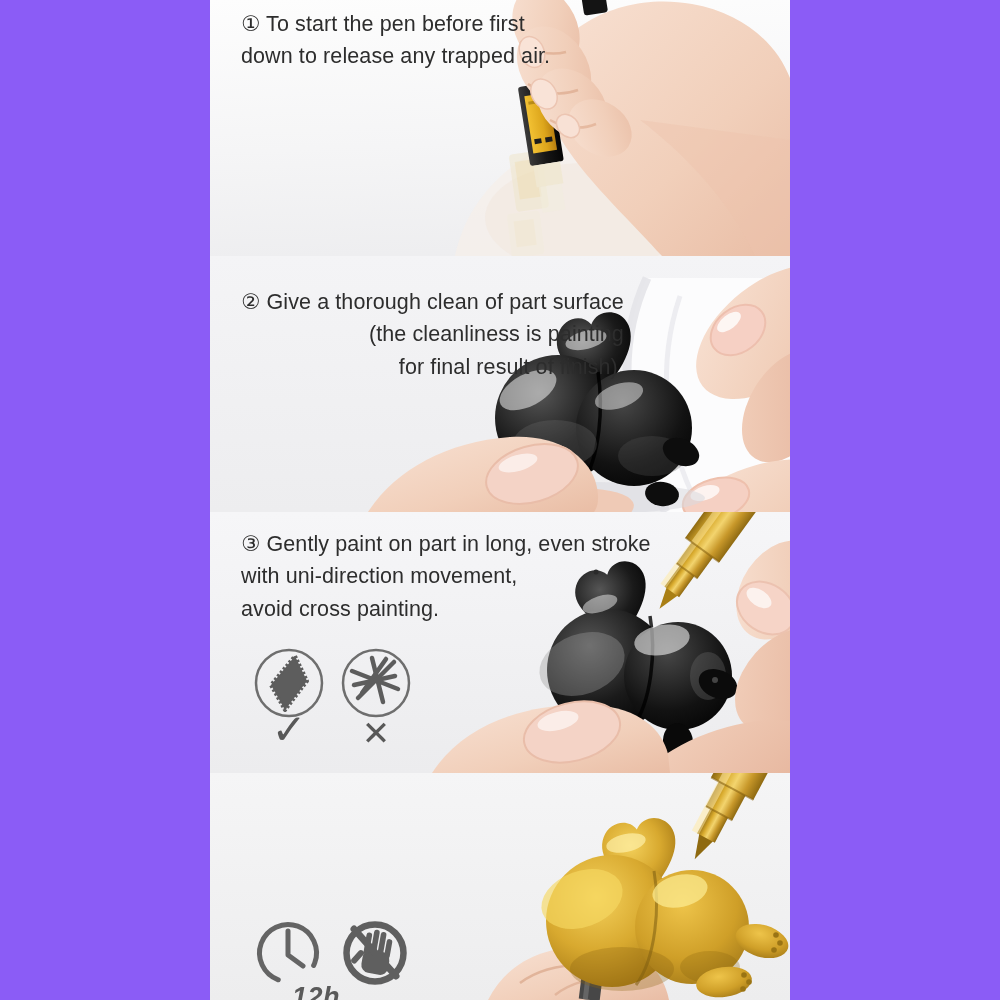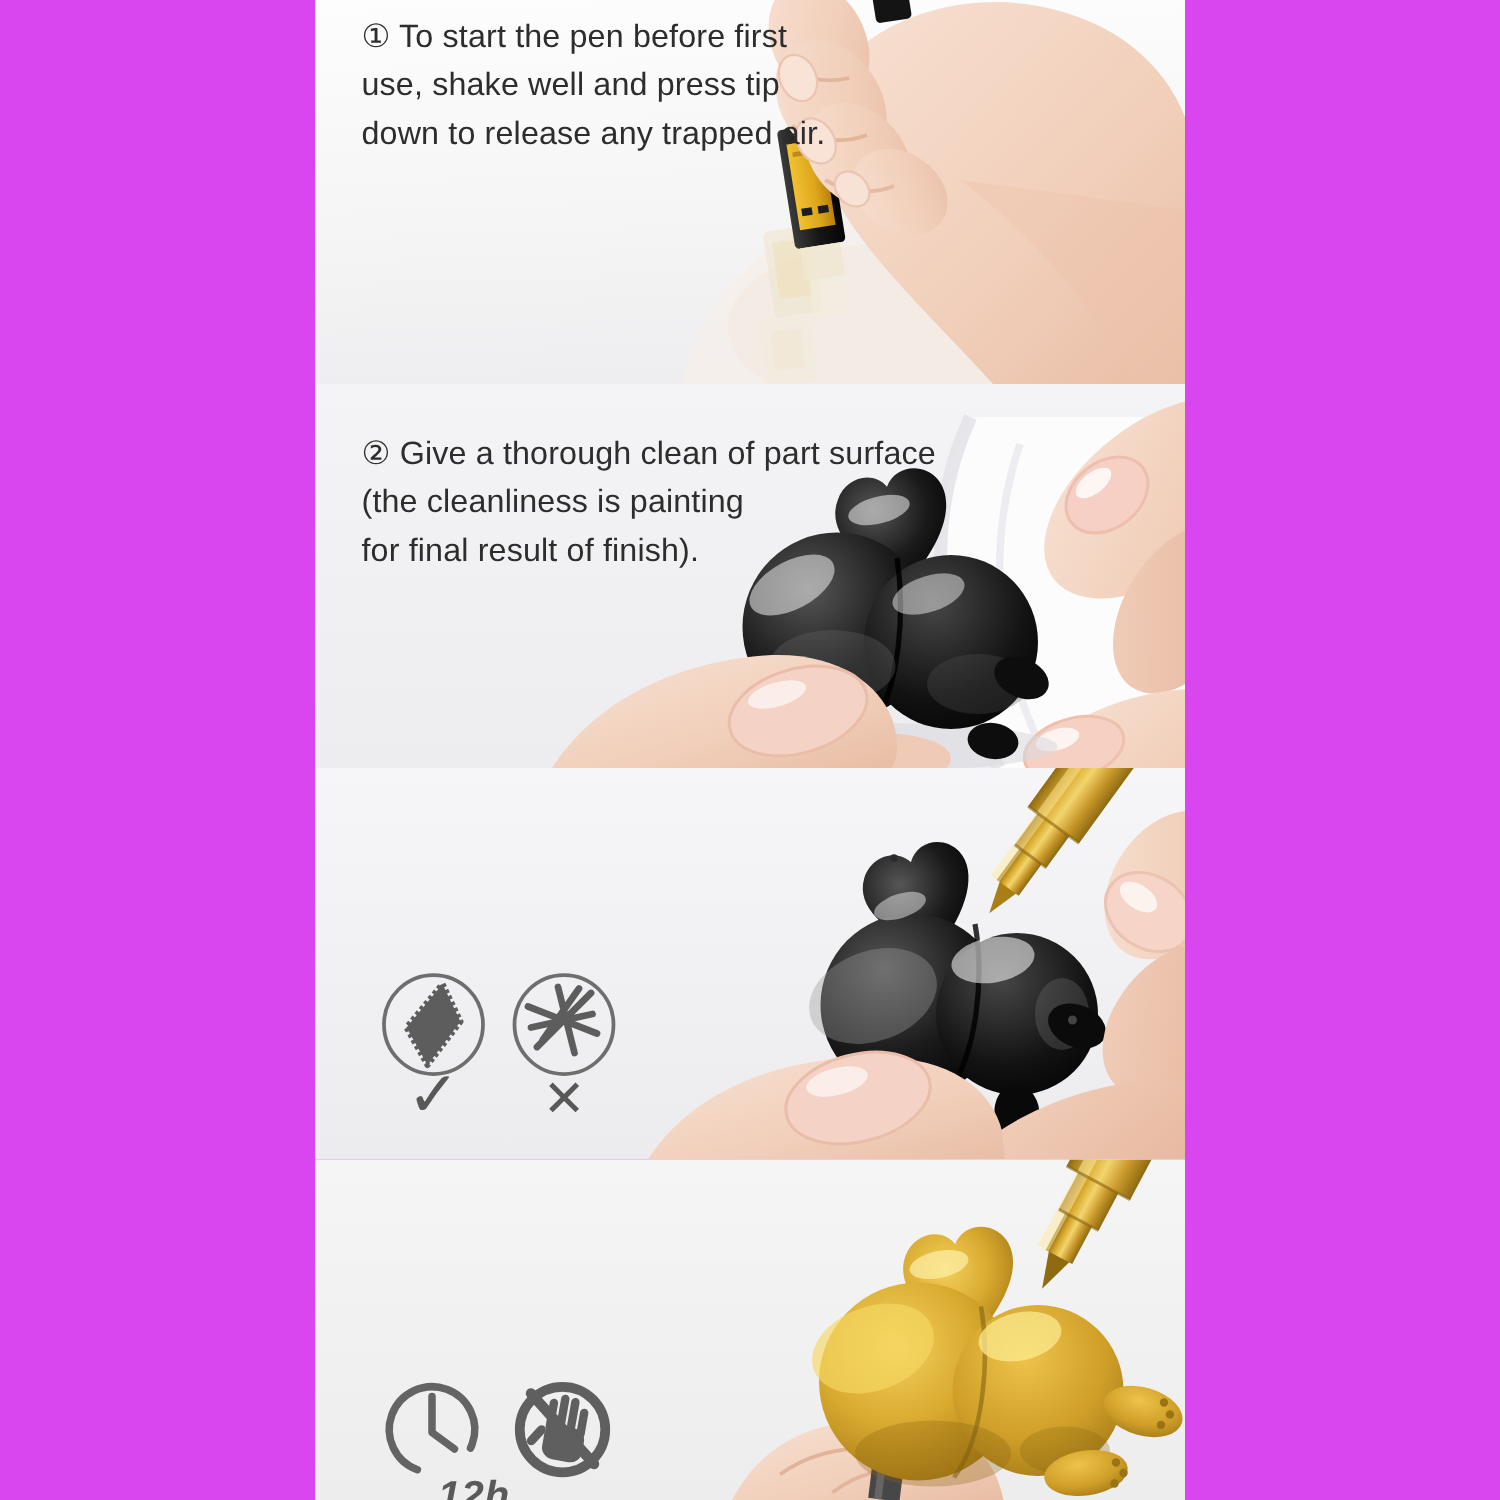--- a/index.html
+++ b/index.html
@@ -1,28 +1,28 @@
 <!DOCTYPE html>
 <html><head>
 <meta charset="utf-8">
 <style>
   html,body{margin:0;padding:0;background:#ffffff;}
-  .stage{position:relative;width:1000px;height:1000px;background:#d946ef;overflow:hidden;
+  .stage{position:relative;width:1000px;height:1000px;background:#8b5cf6;overflow:hidden;
          font-family:"Liberation Sans","DejaVu Sans",sans-serif;}
   .column{position:absolute;left:210px;top:0;width:580px;height:1000px;}
   .panel{position:relative;width:580px;overflow:hidden;}
   .panel svg.photo{position:absolute;left:0;top:0;display:block;}
   #p1{height:256px;background:linear-gradient(178deg,#fdfdfd 0%,#f5f5f6 55%,#ededef 100%);}
   #p2{height:256px;background:linear-gradient(180deg,#f4f4f6 0%,#ededef 100%);}
   #p3{height:261px;background:linear-gradient(180deg,#f6f6f8 0%,#ececee 100%);}
   #p4{height:227px;background:linear-gradient(180deg,#f5f5f6 0%,#ededee 100%);}
   .copy{position:absolute;left:31px;z-index:5;color:#2d2d2d;font-size:21.5px;line-height:32.4px;
         letter-spacing:.1px;white-space:nowrap;}
   #p1 .copy{top:8px;}
-  #p2 .copy{top:30px;}
+  #p2 .copy{top:30px;text-align:right;}
   #p3 .copy{top:16px;}
   #p4 .copy{top:28px;}
   .icon-svg{position:absolute;z-index:6;}
   .mark{position:absolute;z-index:6;color:#585858;text-align:center;}
   .mark-check{left:47px;top:193px;width:64px;font-size:42px;font-weight:700;}
   .mark-x{left:134px;top:201px;width:64px;font-size:34px;font-weight:700;}
   .hours-label{position:absolute;z-index:7;left:82px;top:181px;font-size:27px;font-weight:700;
                font-style:italic;color:#5a5a5a;letter-spacing:.5px;margin-top:28px;}
 </style>
 </head>
@@ -125,21 +125,20 @@
           <path d="M310,42 C322,52 340,56 356,52" stroke="#dfae92" stroke-width="2.5" fill="none" opacity="0.8"></path>
           <path d="M318,84 C332,94 352,96 368,90" stroke="#dfae92" stroke-width="2.5" fill="none" opacity="0.8"></path>
           <path d="M340,120 C354,128 372,130 386,124" stroke="#dfae92" stroke-width="2.5" fill="none" opacity="0.7"></path>
           <ellipse cx="322" cy="52" rx="12" ry="16" transform="rotate(-24 322 52)" fill="#f9e3d7" stroke="#ecc5b2" stroke-width="1.5"></ellipse>
           <ellipse cx="334" cy="94" rx="12" ry="16" transform="rotate(-32 334 94)" fill="#f9e3d7" stroke="#ecc5b2" stroke-width="1.5"></ellipse>
           <ellipse cx="358" cy="126" rx="10" ry="13" transform="rotate(-44 358 126)" fill="#f8e1d5" stroke="#ecc5b2" stroke-width="1.5"></ellipse>
         </g>
       </svg>
       <div class="copy">
         <div>① To start the pen before first</div>
-        <div>use, shake well and press tip</div>
         <div>down to release any trapped air.</div>
       </div>
     </section>
 
     <section class="panel" id="p2">
       <svg class="photo" width="580" height="256" viewBox="0 0 580 256">
 
         <path d="M437,22 C406,90 410,172 456,256 L580,256 L580,22 Z" fill="#fcfcfd"></path>
         <path d="M437,22 C406,90 410,172 456,256" stroke="#e4e4e9" stroke-width="9" fill="none" opacity="0.9"></path>
         <path d="M470,40 C448,105 452,180 488,250" stroke="#ededf1" stroke-width="5" fill="none"></path>
@@ -238,20 +237,25 @@
         <g stroke="#5d5d5d" stroke-width="4.5" stroke-linecap="round">
           <line x1="14" y1="26" x2="60" y2="44"></line>
           <line x1="20" y1="53" x2="56" y2="17"></line>
           <line x1="34" y1="13" x2="45" y2="57"></line>
           <line x1="16" y1="40" x2="57" y2="31"></line>
           <line x1="48" y1="14" x2="24" y2="48"></line>
         </g>
       </svg>
       <div class="mark mark-check">✓</div>
       <div class="mark mark-x">✕</div>
+      <div class="copy">
+        <div>③ Gently paint on part in long, even stroke</div>
+        <div>with uni-direction movement,</div>
+        <div>avoid cross painting.</div>
+      </div>
     </section>
 
     <section class="panel" id="p4">
       <svg class="photo" width="580" height="227" viewBox="0 0 580 227">
 
         <g>
           <path d="M278,227 C298,188 336,170 392,174 C432,177 453,197 459,227 Z" fill="url(#skin)"></path>
           <path d="M310,210 C326,198 348,192 372,192" stroke="#dcab90" stroke-width="2.5" fill="none" opacity="0.8"></path>
           <path d="M345,222 C360,210 382,204 404,205" stroke="#dcab90" stroke-width="2.5" fill="none" opacity="0.7"></path>
           <rect x="372" y="176" width="21" height="51" fill="#474747" transform="rotate(7 382 200)"></rect>

